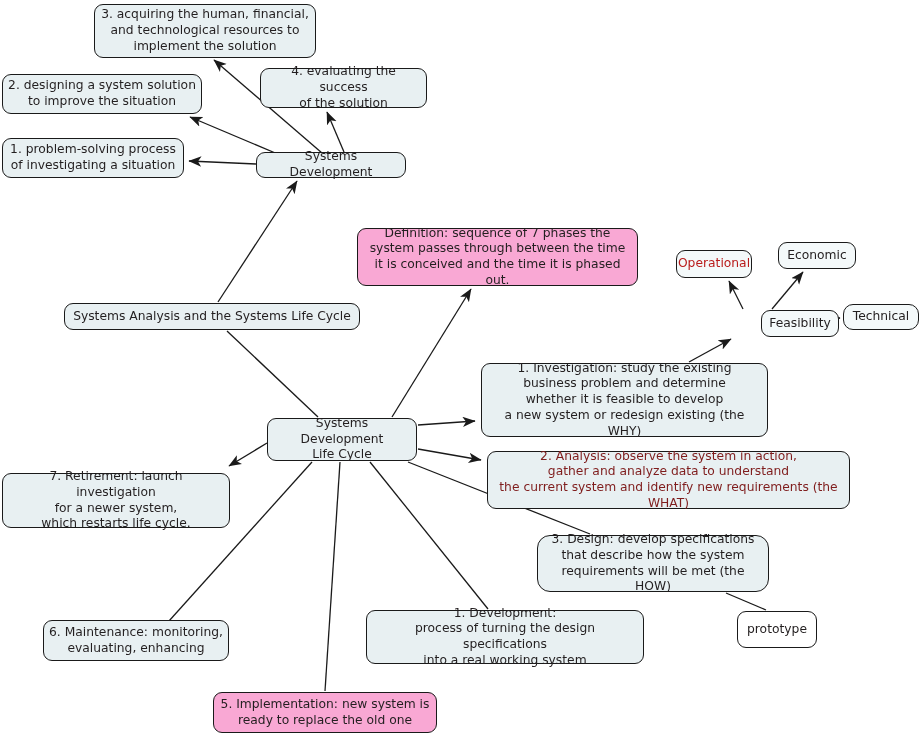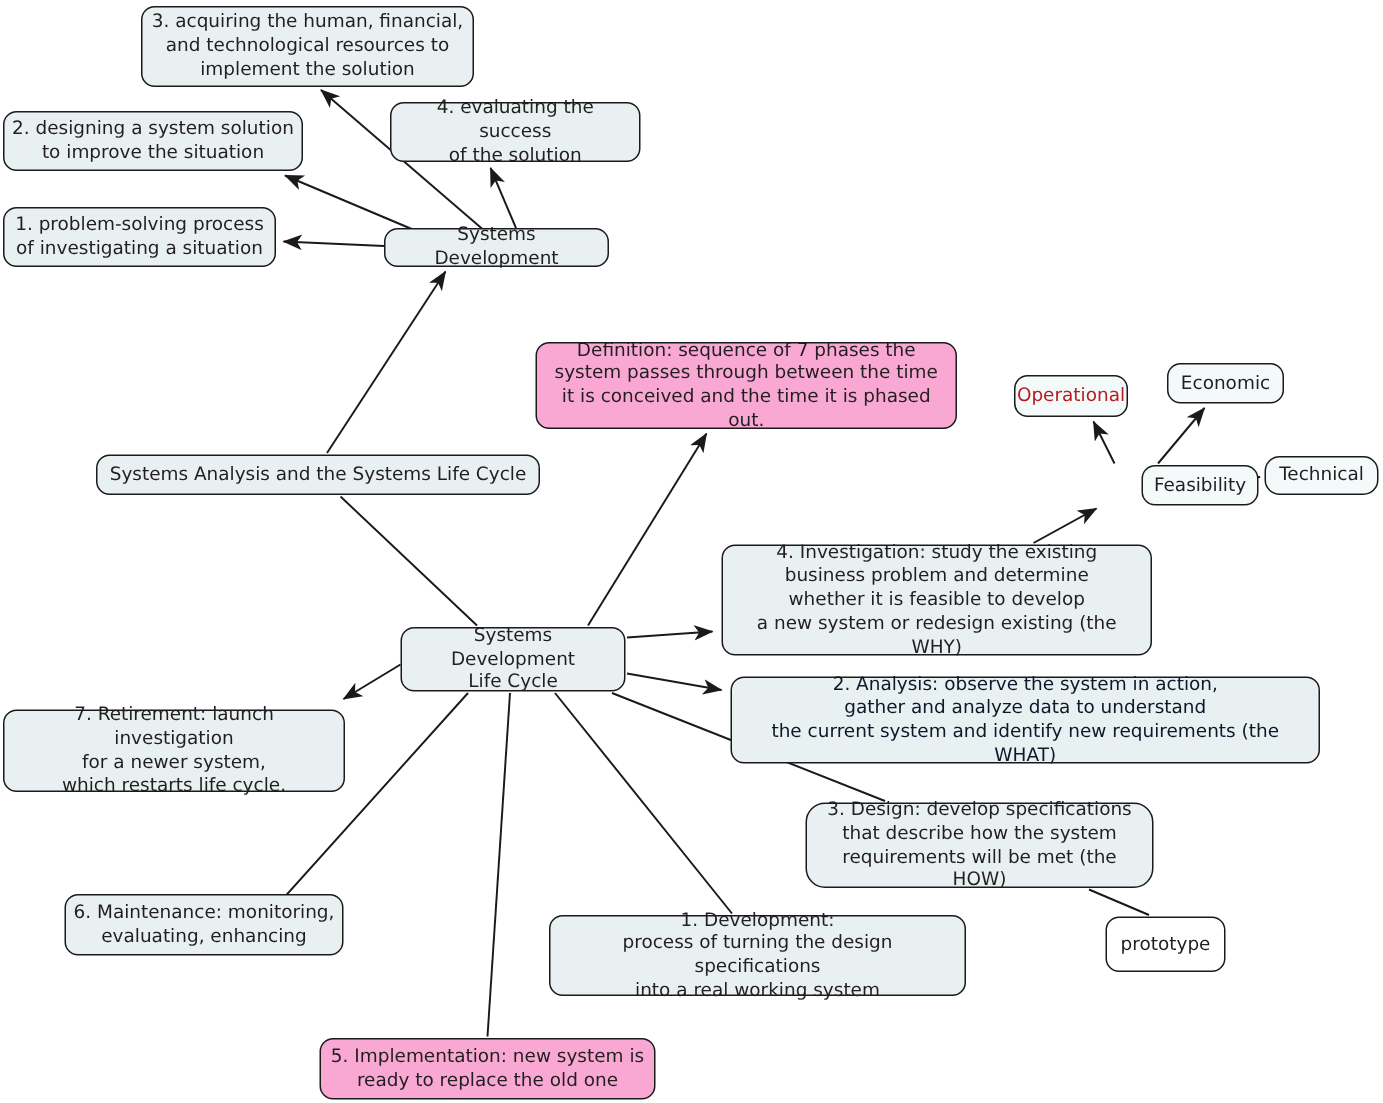--- a/index.html
+++ b/index.html
@@ -84,37 +84,37 @@
 of investigating a situation</div>
       <div class="node" style="left: 256px; top: 152px; width: 150px; height: 26px; background: rgb(232, 240, 242); border-color: rgb(26, 26, 26); color: rgb(35, 31, 32);">Systems Development</div>
       <div class="node" style="left: 357px; top: 228px; width: 281px; height: 58px; background: #f9a8d4; border-color: rgb(26, 26, 26); color: rgb(35, 31, 32);">Definition: sequence of 7 phases the
 system passes through between the time
 it is conceived and the time it is phased out.</div>
       <div class="node" style="left: 676px; top: 250px; width: 76px; height: 28px; background: rgb(244, 249, 250); border-color: rgb(26, 26, 26); color: #b91c1c;">Operational</div>
       <div class="node" style="left: 778px; top: 242px; width: 78px; height: 27px; background: rgb(244, 249, 250); border-color: rgb(26, 26, 26); color: rgb(35, 31, 32);">Economic</div>
       <div class="node" style="left: 843px; top: 304px; width: 76px; height: 26px; background: rgb(244, 249, 250); border-color: rgb(26, 26, 26); color: rgb(35, 31, 32); border-radius: 10px;">Technical</div>
       <div class="node" style="left: 723px; top: 310px; width: 78px; height: 27px; background: rgb(244, 249, 250); border-color: rgb(26, 26, 26); color: rgb(35, 31, 32); margin-left: 38px;">Feasibility</div>
       <div class="node" style="left: 64px; top: 303px; width: 296px; height: 27px; background: rgb(232, 240, 242); border-color: rgb(26, 26, 26); color: rgb(35, 31, 32);">Systems Analysis and the Systems Life Cycle</div>
-      <div class="node" style="left: 481px; top: 363px; width: 287px; height: 74px; background: rgb(232, 240, 242); border-color: rgb(26, 26, 26); color: rgb(35, 31, 32);">4. Investigation: study the existing
+      <div class="node" style="left: 481px; top: 363px; width: 287px; height: 74px; background: rgb(232, 240, 242); border-color: rgb(26, 26, 26); color: rgb(35, 31, 32);">1. Investigation: study the existing
 business problem and determine
 whether it is feasible to develop
 a new system or redesign existing (the WHY)</div>
       <div class="node" style="left: 267px; top: 418px; width: 150px; height: 43px; background: rgb(232, 240, 242); border-color: rgb(26, 26, 26); color: rgb(35, 31, 32);">Systems Development
 Life Cycle</div>
-      <div class="node" style="left: 487px; top: 451px; width: 393px; height: 58px; background: rgb(232, 240, 242); border-color: rgb(26, 26, 26); color: #0f172a;">2. Analysis: observe the system in action,
+      <div class="node" style="left: 487px; top: 451px; width: 363px; height: 58px; background: rgb(232, 240, 242); border-color: rgb(26, 26, 26); color: #7f1d1d;">2. Analysis: observe the system in action,
 gather and analyze data to understand
 the current system and identify new requirements (the WHAT)</div>
       <div class="node" style="left: 2px; top: 473px; width: 228px; height: 55px; background: rgb(232, 240, 242); border-color: rgb(26, 26, 26); color: rgb(35, 31, 32);">7. Retirement: launch investigation
 for a newer system,
 which restarts life cycle.</div>
       <div class="node" style="left: 537px; top: 535px; width: 232px; height: 57px; background: rgb(232, 240, 242); border-color: rgb(26, 26, 26); color: rgb(35, 31, 32); border-radius: 13px;">3. Design: develop specifications
 that describe how the system
 requirements will be met (the HOW)</div>
       <div class="node" style="left: 737px; top: 611px; width: 80px; height: 37px; background: rgb(255, 255, 255); border-color: rgb(26, 26, 26); color: rgb(35, 31, 32);">prototype</div>
       <div class="node" style="left: 366px; top: 610px; width: 278px; height: 54px; background: rgb(232, 240, 242); border-color: rgb(26, 26, 26); color: rgb(35, 31, 32);">1. Development:
 process of turning the design specifications
 into a real working system</div>
-      <div class="node" style="left: 43px; top: 596px; width: 186px; height: 41px; background: rgb(232, 240, 242); border-color: rgb(26, 26, 26); color: rgb(35, 31, 32);">6. Maintenance: monitoring,
+      <div class="node" style="left: 43px; top: 620px; width: 186px; height: 41px; background: rgb(232, 240, 242); border-color: rgb(26, 26, 26); color: rgb(35, 31, 32);">6. Maintenance: monitoring,
 evaluating, enhancing</div>
       <div class="node" style="left: 213px; top: 692px; width: 224px; height: 41px; background: #f9a8d4; border-color: rgb(26, 26, 26); color: rgb(35, 31, 32);">5. Implementation: new system is
 ready to replace the old one</div>
     </div>
 </div>
 
 </body></html>

